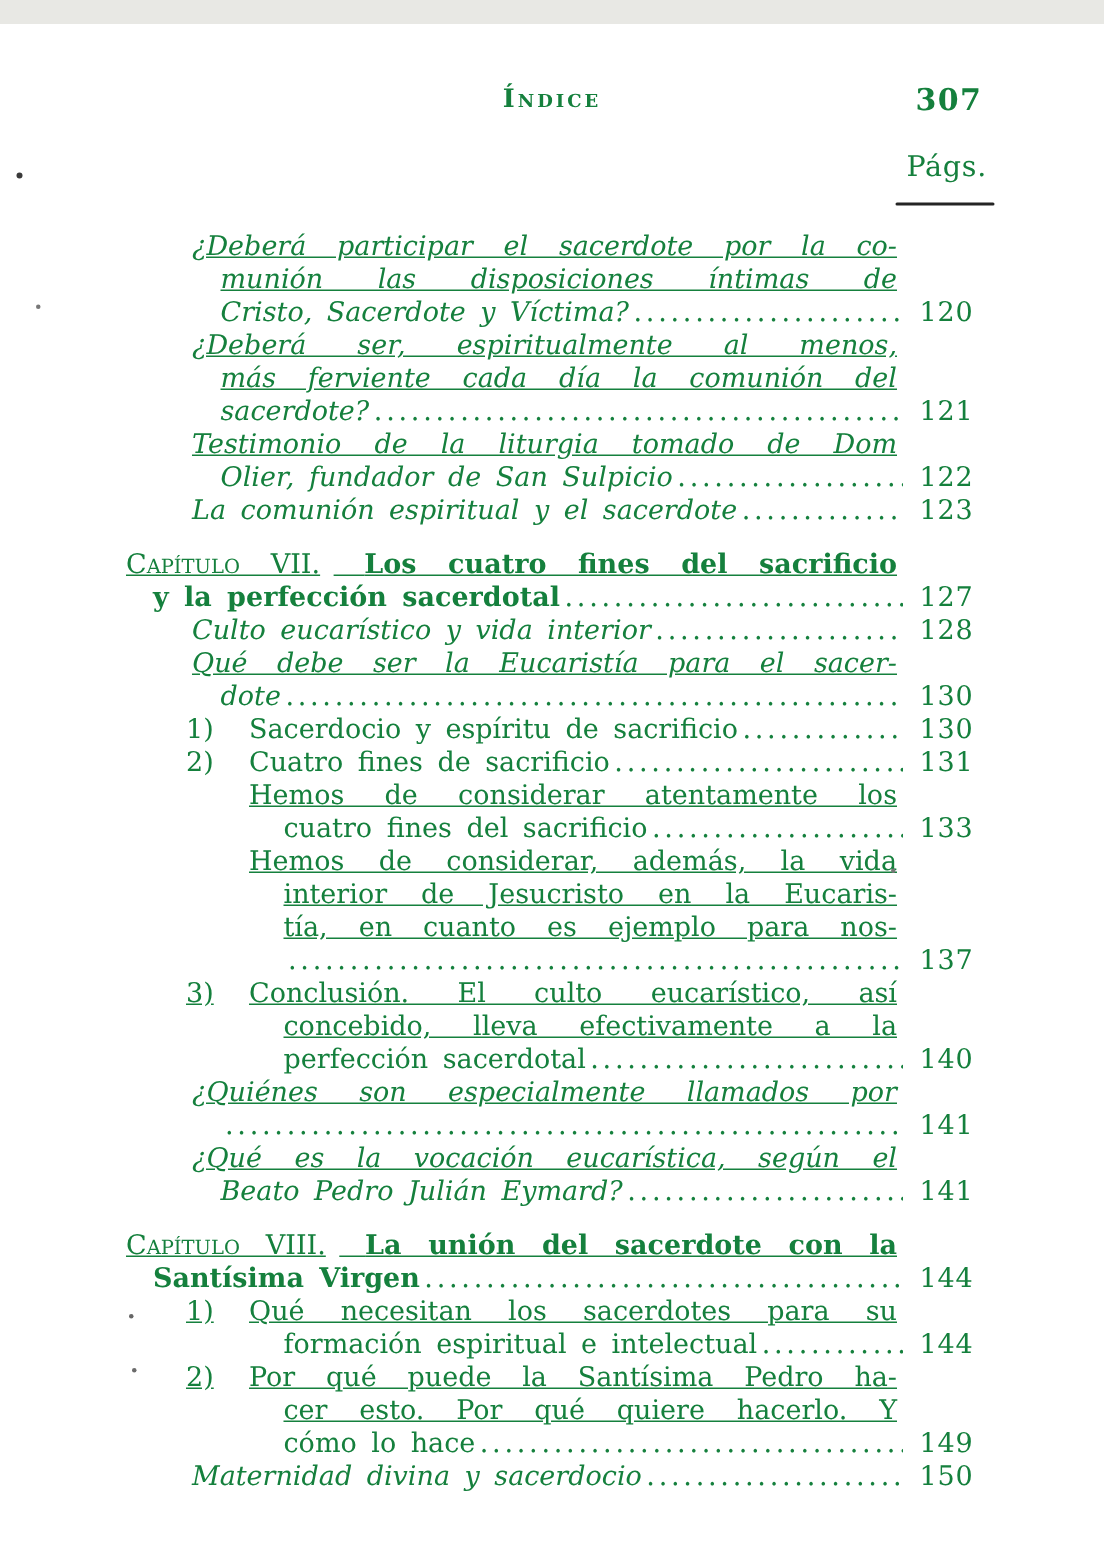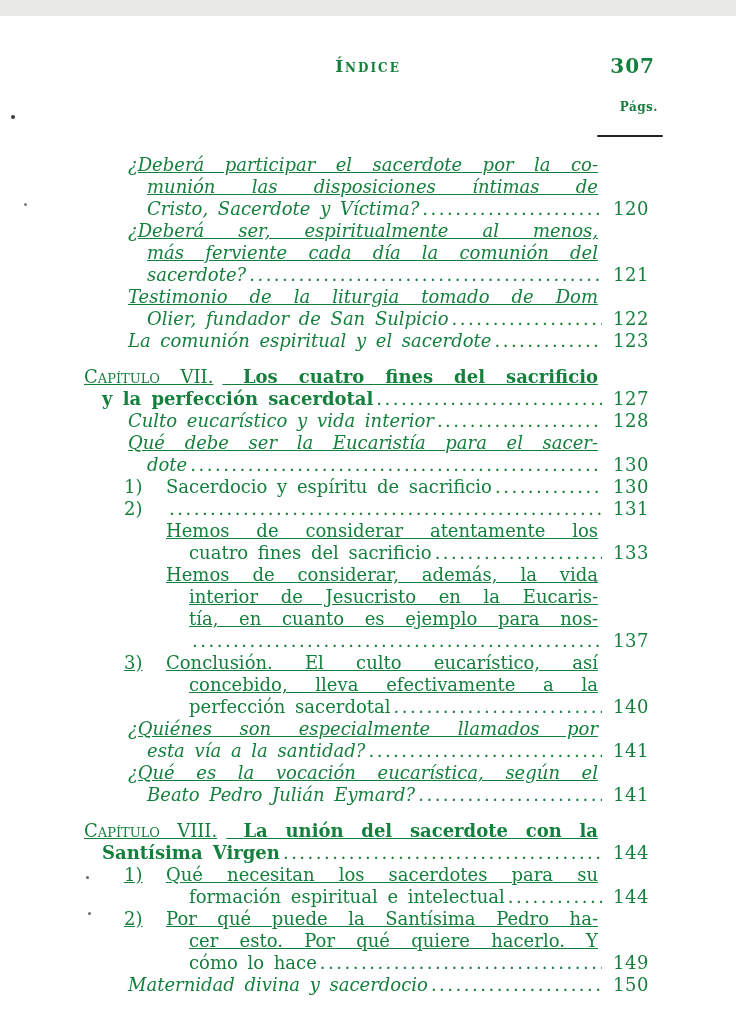--- a/index.html
+++ b/index.html
@@ -18,21 +18,21 @@
   .head-title{
     position:absolute;left:0;right:0;text-align:center;
     font-variant:small-caps;font-weight:600;font-size:17px;letter-spacing:2px;
   }
   .head-folio{
     position:absolute;right:81px;top:-2px;
     font-size:20px;font-weight:600;letter-spacing:1px;
   }
   .col-label{
     position:absolute;top:84px;right:78px;
-    font-size:12px;font-weight:700;letter-spacing:.5px;
+    font-size:19px;font-weight:400;letter-spacing:.5px;
   }
   .col-rule{
     position:absolute;top:119px;right:73px;width:66px;height:2px;
     background:#242424;border-radius:1px;
   }
   
   .toc{position:absolute;left:0;top:138px;right:84px;}
   .line{display:flex;align-items:baseline;height:22px;line-height:22px;white-space:nowrap;}
   .spacer{height:14px;}
   
@@ -135,20 +135,21 @@
         <span class="pg">130</span>
       </div>
       <div class="line i-num has-page">
         <span class="num">1)</span>
         <span class="txt ">Sacerdocio y espíritu de sacrificio</span>
         <span class="leader"><span>........................................................................................................</span></span>
         <span class="pg">130</span>
       </div>
       <div class="line i-num has-page">
         <span class="num">2)</span>
+        <span class="txt ">Cuatro fines de sacrificio</span>
         <span class="leader"><span>........................................................................................................</span></span>
         <span class="pg">131</span>
       </div>
       <div class="line i-nt fill">
         <span class="txt ">Hemos de considerar atentamente los</span>
       </div>
       <div class="line i-nc has-page">
         <span class="txt ">cuatro fines del sacrificio</span>
         <span class="leader"><span>........................................................................................................</span></span>
         <span class="pg">133</span>
@@ -175,21 +176,20 @@
       </div>
       <div class="line i-nc has-page">
         <span class="txt ">perfección sacerdotal</span>
         <span class="leader"><span>........................................................................................................</span></span>
         <span class="pg">140</span>
       </div>
       <div class="line i-e1 fill">
         <span class="txt it">¿Quiénes son especialmente llamados por</span>
       </div>
       <div class="line i-e2 has-page">
-        <span class="txt it">esta vía a la santidad?</span>
         <span class="leader"><span>........................................................................................................</span></span>
         <span class="pg">141</span>
       </div>
       <div class="line i-e1 fill">
         <span class="txt it">¿Qué es la vocación eucarística, según el</span>
       </div>
       <div class="line i-e2 has-page">
         <span class="txt it">Beato Pedro Julián Eymard?</span>
         <span class="leader"><span>........................................................................................................</span></span>
         <span class="pg">141</span>

